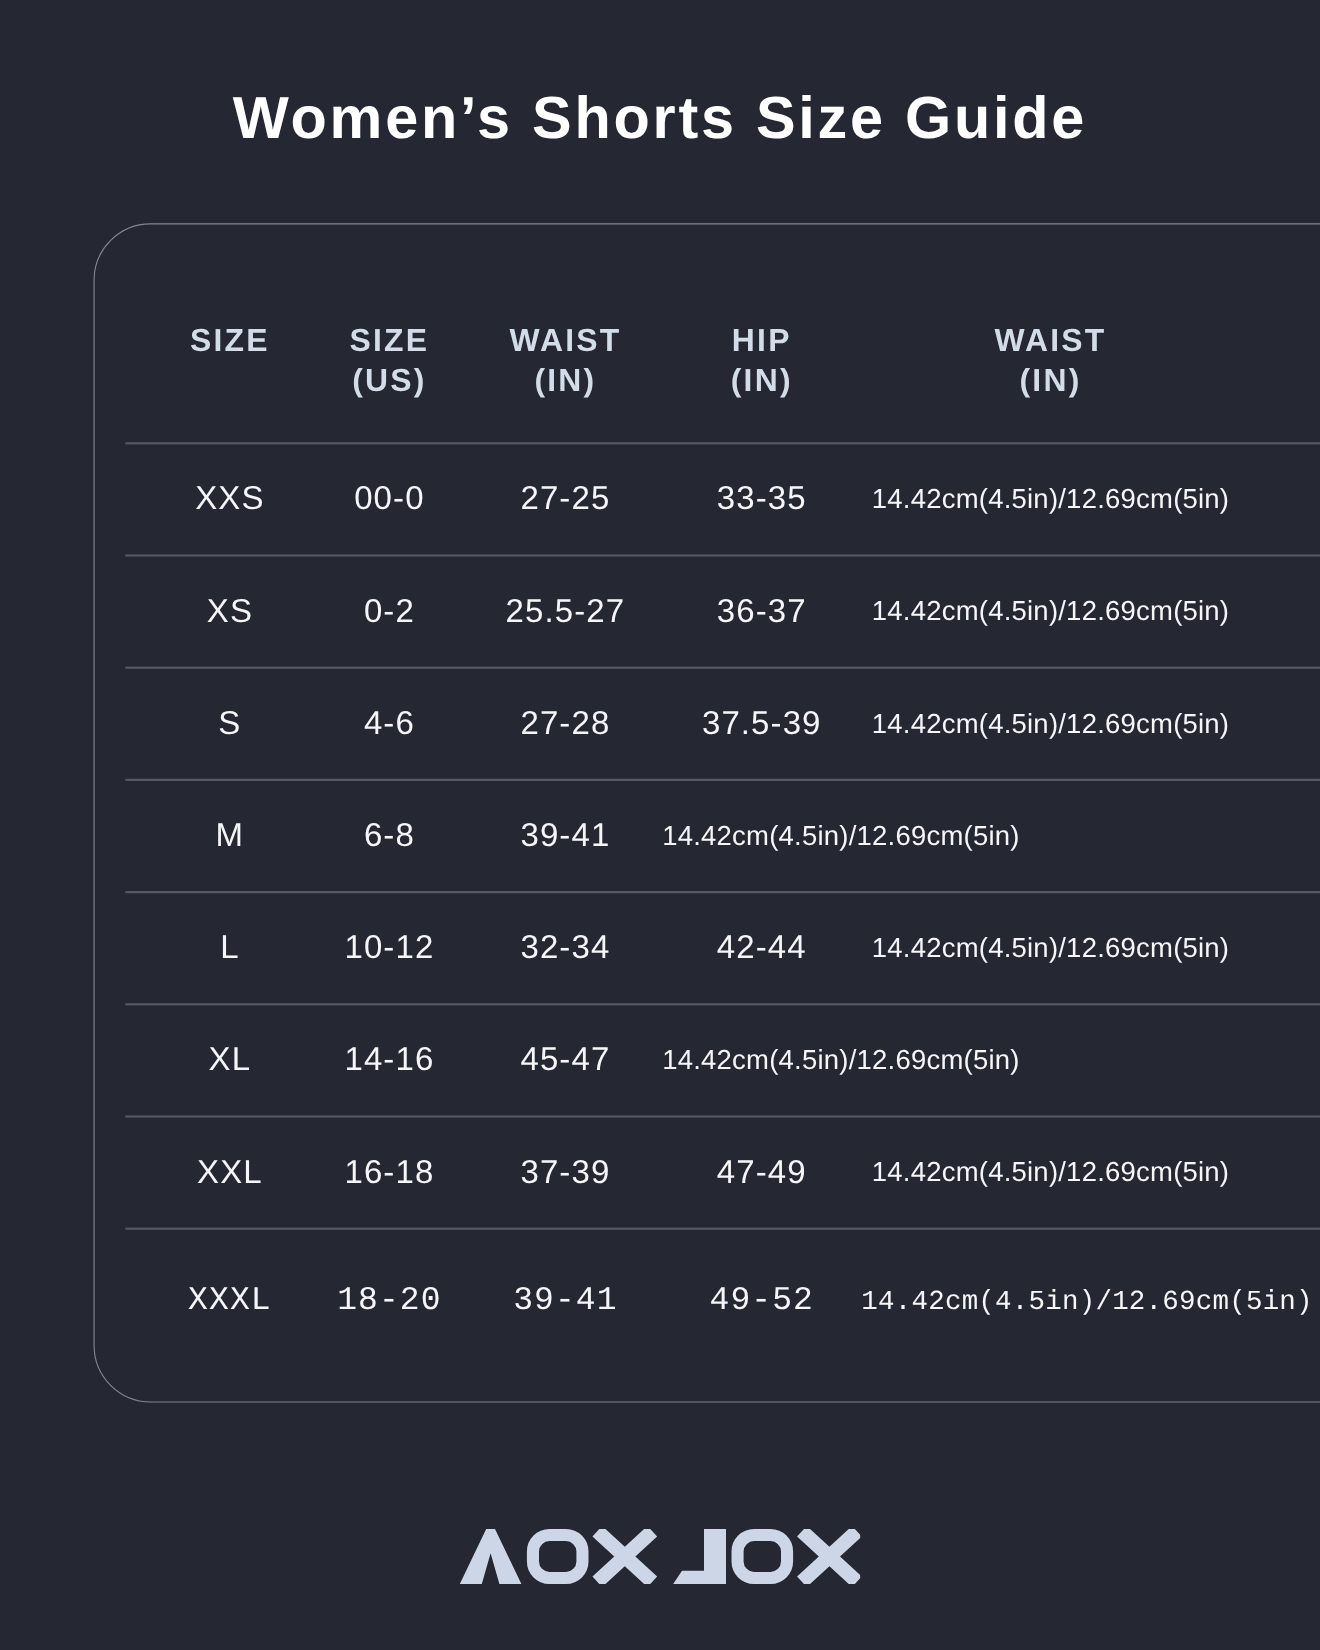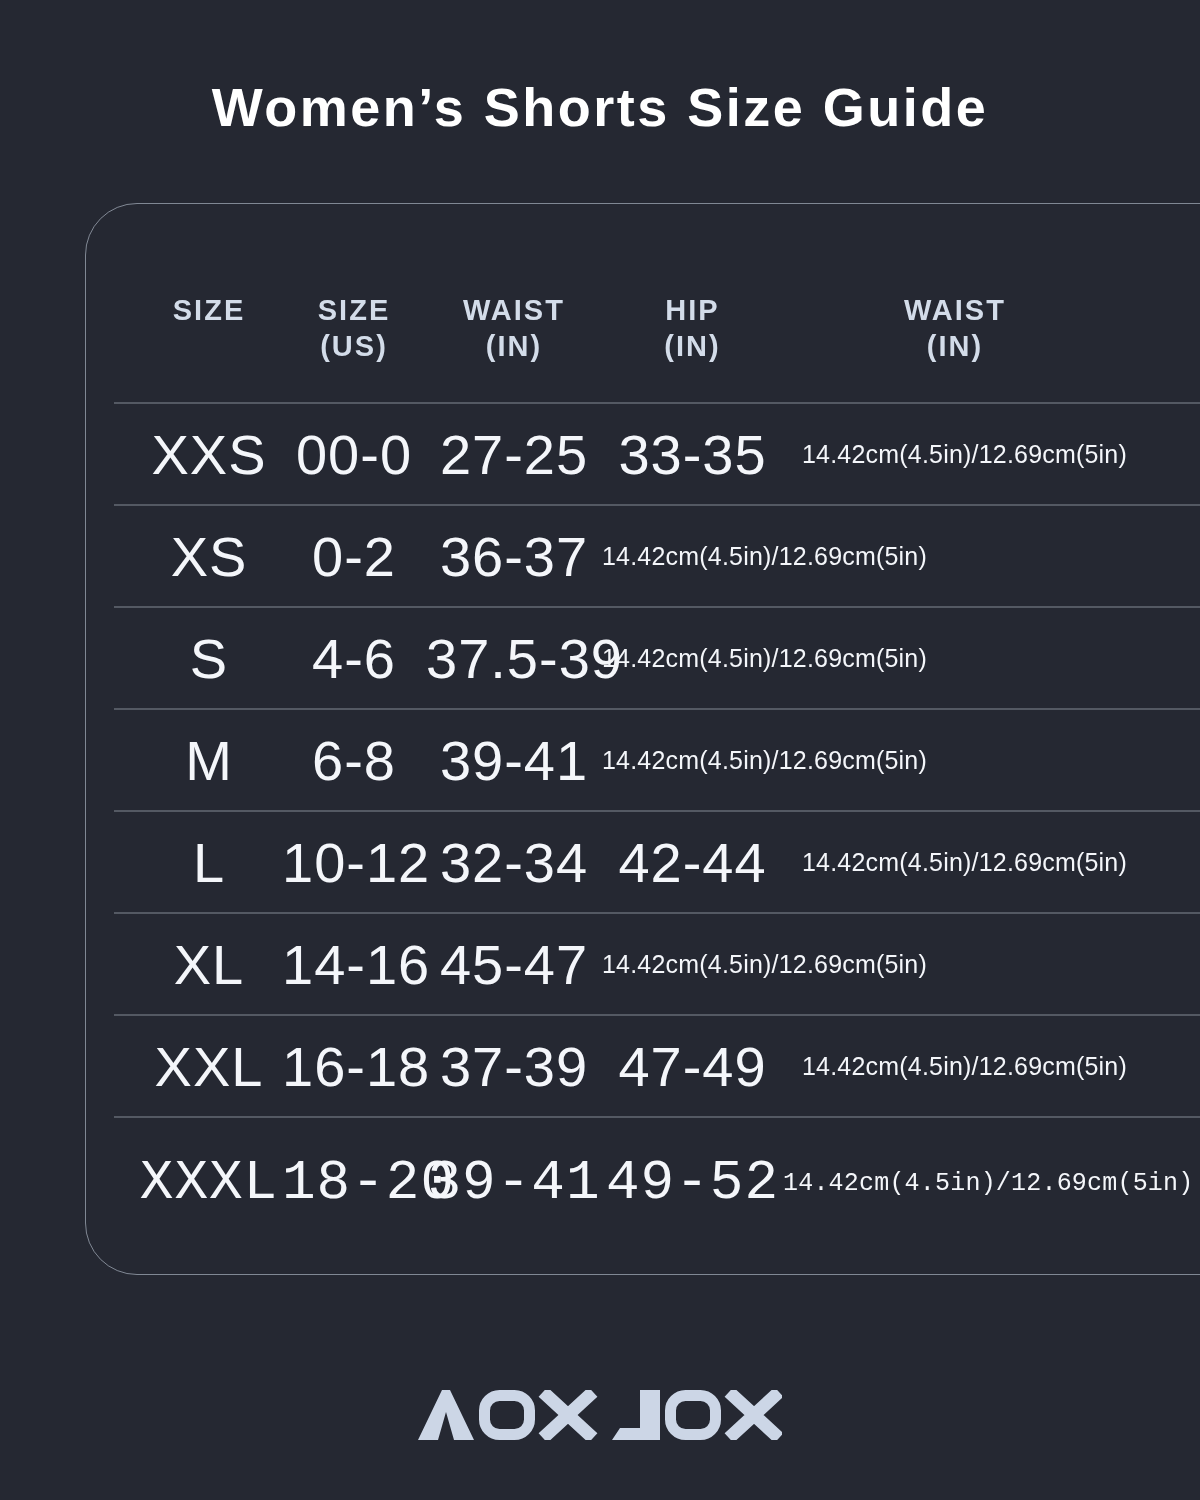--- a/index.html
+++ b/index.html
@@ -67,29 +67,28 @@
   }
   .trow:last-child{
     border-bottom:none;
     height:156px;
     padding-bottom:26px;
     font-family:Liberation Mono, monospace;
   }
   .td{
     text-align:center;
     color:var(--cell-text);
-    font-size:56px;
+    font-size:30px;
     letter-spacing:1px;
     white-space:nowrap;
   }
   .td.inseam{
     font-size:25px;
     letter-spacing:0.2px;
     font-weight:500;
-    text-align:right;
   }
   .footer{
     position:absolute;
     top:1390px;left:0;width:100%;
     display:flex;justify-content:center;
   }
   .logo{color:var(--logo);}
   .sr-only{
     position:absolute;width:1px;height:1px;
     overflow:hidden;clip:rect(0 0 0 0);white-space:nowrap;
@@ -133,27 +132,29 @@
     <div class="td">XXS</div>
     <div class="td">00-0</div>
     <div class="td">27-25</div>
     <div class="td">33-35</div>
     <div class="td inseam">14.42cm(4.5in)/12.69cm(5in)</div>
   </div>
 
   <div class="row trow">
     <div class="td">XS</div>
     <div class="td">0-2</div>
+    <div class="td">25.5-27</div>
     <div class="td">36-37</div>
     <div class="td inseam">14.42cm(4.5in)/12.69cm(5in)</div>
   </div>
 
   <div class="row trow">
     <div class="td">S</div>
     <div class="td">4-6</div>
+    <div class="td">27-28</div>
     <div class="td">37.5-39</div>
     <div class="td inseam">14.42cm(4.5in)/12.69cm(5in)</div>
   </div>
 
   <div class="row trow">
     <div class="td">M</div>
     <div class="td">6-8</div>
     <div class="td">39-41</div>
     <div class="td inseam">14.42cm(4.5in)/12.69cm(5in)</div>
   </div>

